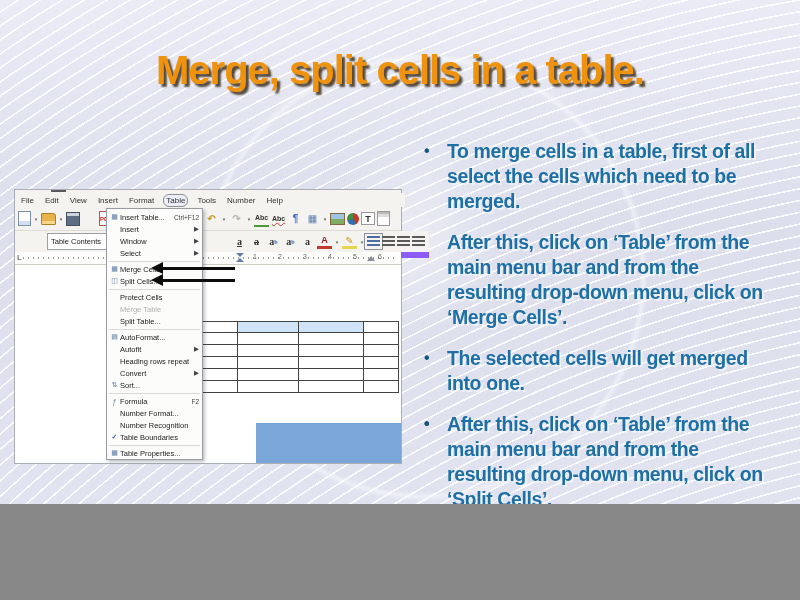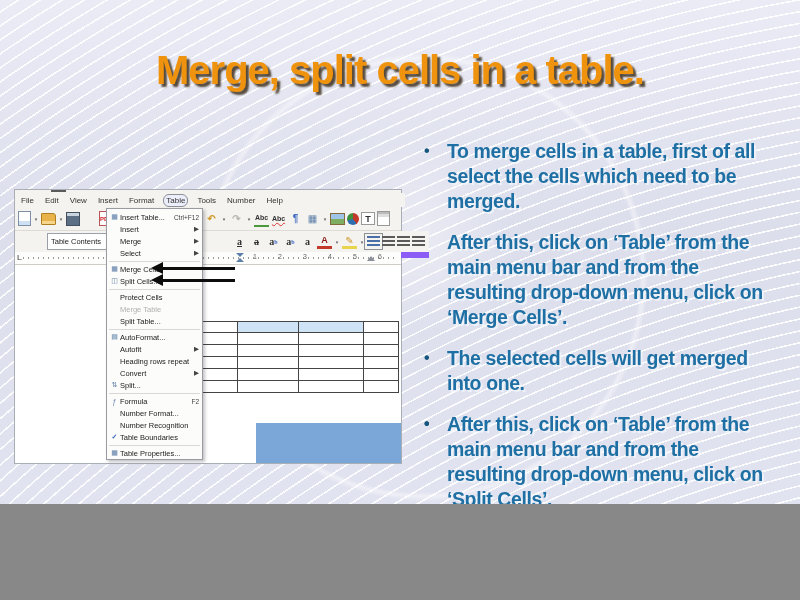--- a/index.html
+++ b/index.html
@@ -310,21 +310,21 @@
         </div>
 
         <div class="mrow">
           <span class="mi-pre"></span>
           <span class="mi-label">Insert</span>
           <span class="mi-right">▶</span>
         </div>
 
         <div class="mrow">
           <span class="mi-pre"></span>
-          <span class="mi-label">Merge</span>
+          <span class="mi-label">Window</span>
           <span class="mi-right">▶</span>
         </div>
 
         <div class="mrow">
           <span class="mi-pre"></span>
           <span class="mi-label">Select</span>
           <span class="mi-right">▶</span>
         </div>
 
         <div class="mrow sep">
@@ -394,21 +394,21 @@
         </div>
 
         <div class="mrow">
           <span class="mi-pre"></span>
           <span class="mi-label">Convert</span>
           <span class="mi-right">▶</span>
         </div>
 
         <div class="mrow">
           <span class="mi-pre">⇅</span>
-          <span class="mi-label">Split...</span>
+          <span class="mi-label">Sort...</span>
           <span class="mi-right"></span>
         </div>
 
         <div class="mrow sep">
           
           
           
         </div>
 
         <div class="mrow">

